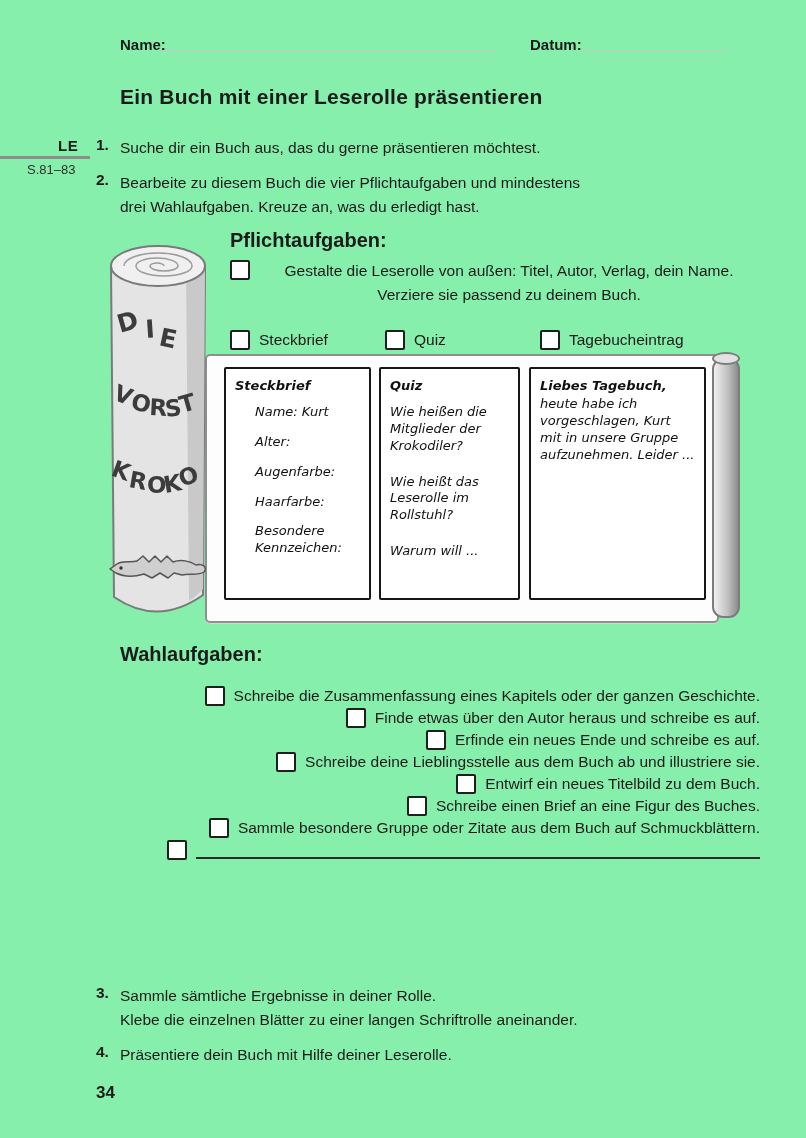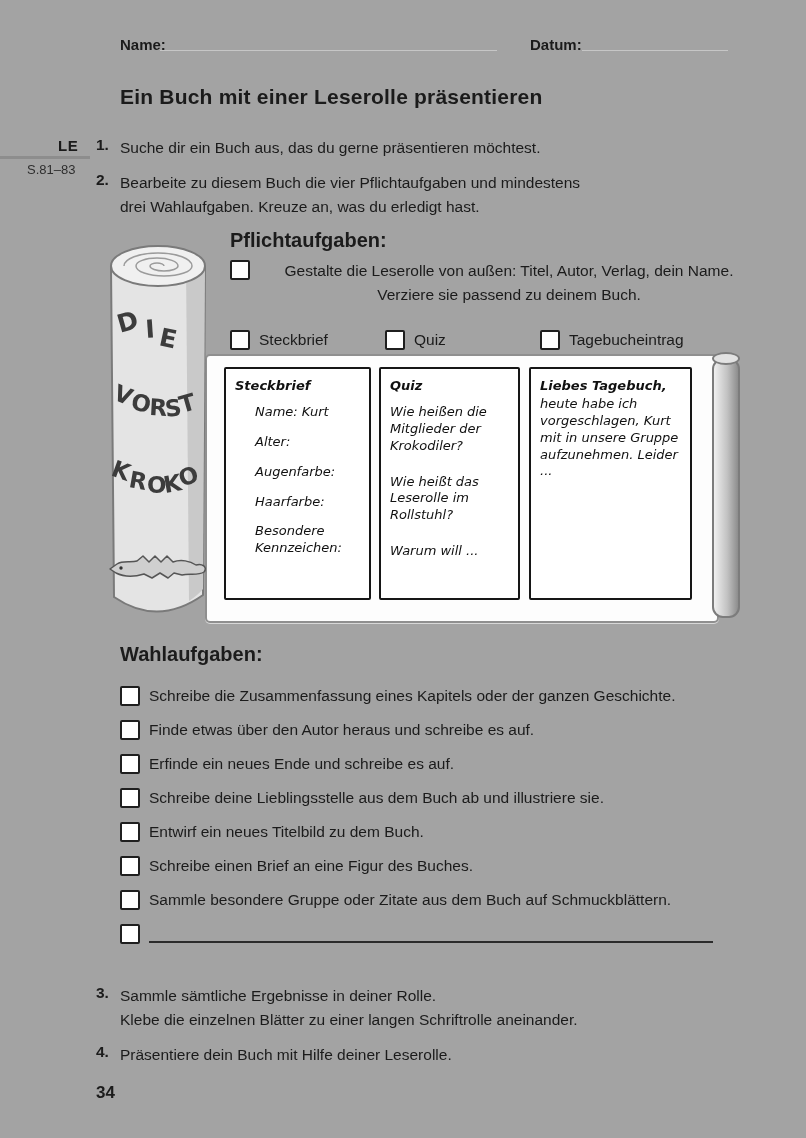--- a/index.html
+++ b/index.html
@@ -1,17 +1,17 @@
 <!DOCTYPE html>
 <html lang="de"><head>
 <meta charset="utf-8">
 <style>
   html,body{margin:0;padding:0;background:#ffffff;}
   .page{
-    position:relative;width:806px;height:1138px;background:#a3a3a3;
+    position:relative;width:806px;height:1138px;background:#86efac;
     font-family:"Liberation Sans", sans-serif;color:#1b1b1b;overflow:hidden;
   }
   .abs{position:absolute;}
   
   .hdr-label{font-size:15px;font-weight:bold;}
   .fill-line{border-bottom:1.5px solid #c6c6c6;height:15px;}
   
   .le-tag{font-size:15px;font-weight:bold;letter-spacing:.5px;}
   .le-rule{background:#8d8d8d;height:3px;}
   .le-pages{font-size:13px;color:#2e2e2e;}
@@ -47,21 +47,21 @@
     background:#ffffff;border:2px solid #161616;border-radius:2px;
     box-sizing:border-box;padding:9px 9px;
     font-family:"DejaVu Sans", sans-serif;font-style:italic;
     font-size:13px;line-height:1.3;color:#111;
   }
   .panel-title{font-weight:bold;margin-bottom:9px;}
   .panel-title.tight{margin-bottom:1px;}
   .panel-field{margin-bottom:13px;margin-left:20px;}
   .panel-question{margin-bottom:19px;}
   
-  .wahl-list{display:flex;flex-direction:column;gap:14px;}
+  .wahl-list{display:flex;flex-direction:column;gap:2px;align-items:flex-end;}
   .blank-line{border-bottom:2px solid #2b2b2b;width:564px;height:16px;}
   
   .page-num{font-size:17px;font-weight:bold;}
 </style>
 </head>
 <body>
 
 <div class="page">
 
   <span class="abs hdr-label" style="left:120px;top:36px;">Name:</span>
@@ -148,21 +148,21 @@
     <div class="panel-field">Besondere Kennzeichen:</div>
   </div>
 
   <div class="abs panel" style="left:379px;top:367px;width:141px;height:233px;z-index:4;">
     <div class="panel-title">Quiz</div>
     <div class="panel-question">Wie heißen die Mitglieder der Krokodiler?</div>
     <div class="panel-question">Wie heißt das Leserolle im Rollstuhl?</div>
     <div class="panel-question">Warum will ...</div>
   </div>
 
-  <div class="abs panel" style="left:529px;top:367px;width:163px;height:233px;z-index:4;">
+  <div class="abs panel" style="left:529px;top:367px;width:177px;height:233px;z-index:4;">
     <div class="panel-title tight">Liebes Tagebuch,</div>
     <div>heute habe ich vorgeschlagen, Kurt mit in unsere Gruppe aufzunehmen. Leider ...</div>
   </div>
 
   <div class="abs section-heading" style="left:120px;top:643px;">Wahlaufgaben:</div>
 
   <div class="abs wahl-list" style="left:120px;top:686px;width:640px;">
     <div class="cb-row">
       <span class="cb"></span>
       <span class="cb-label">Schreibe die Zusammenfassung eines Kapitels oder der ganzen Geschichte.</span>

